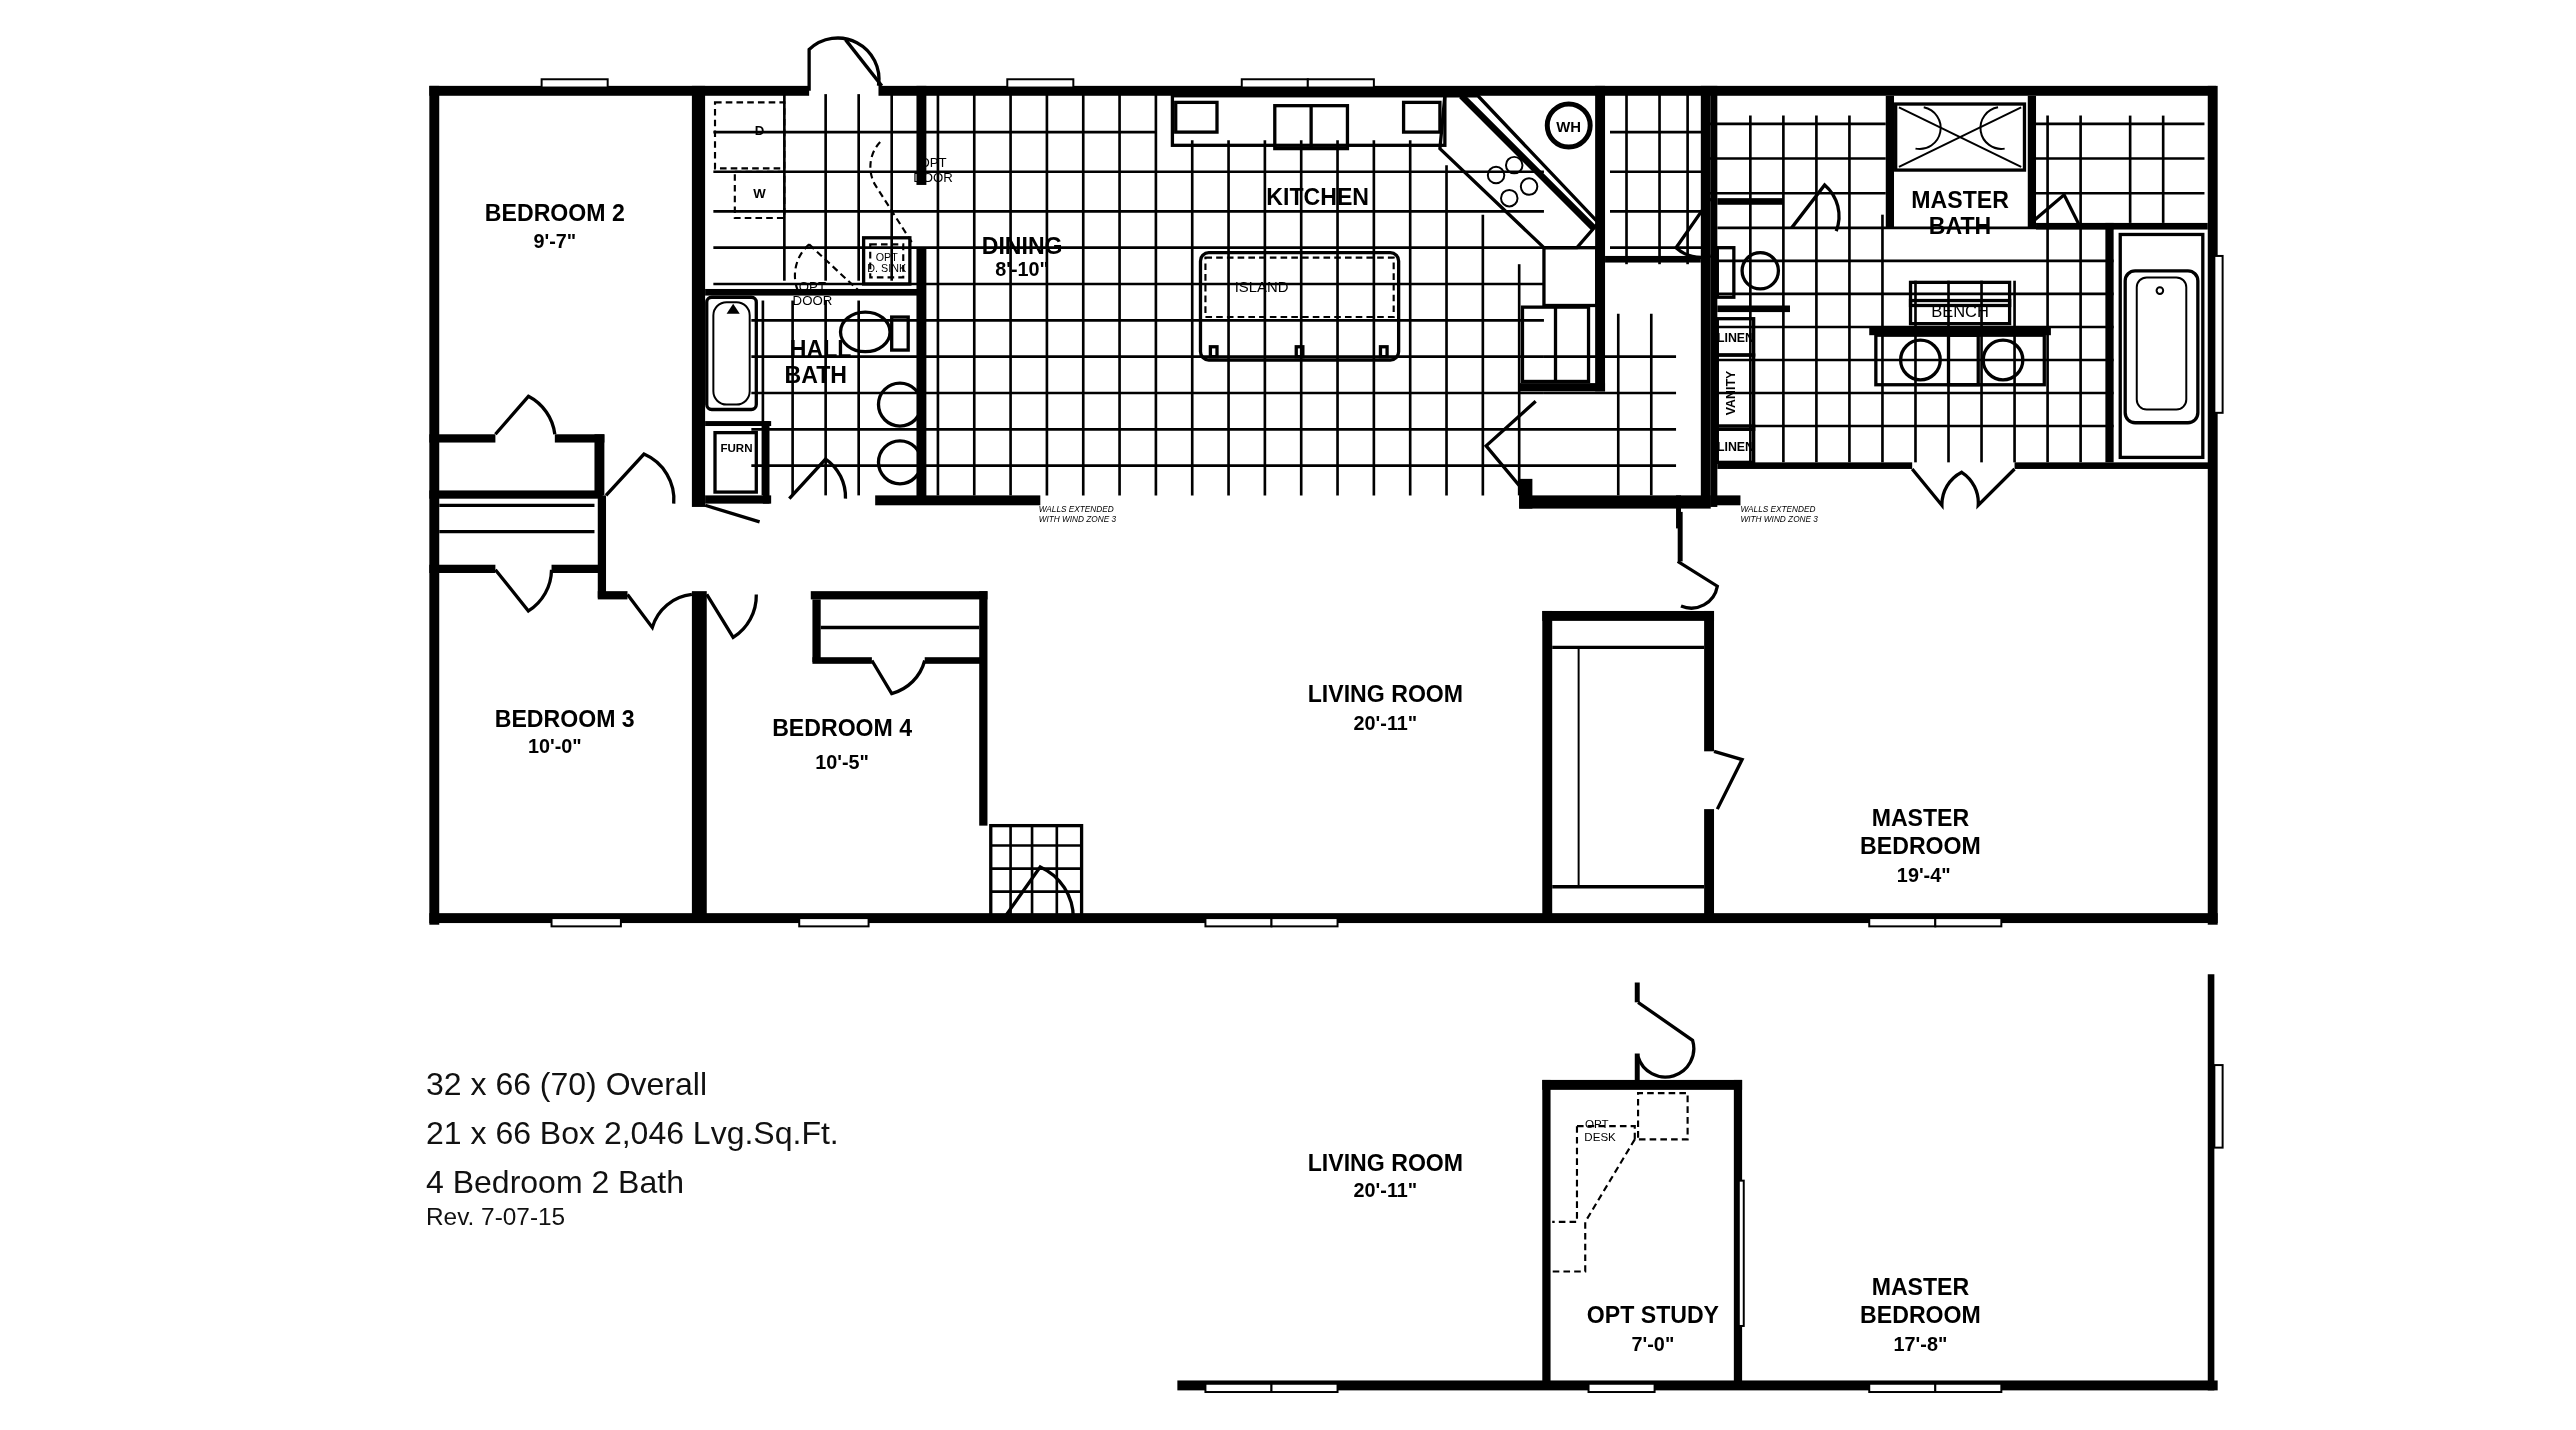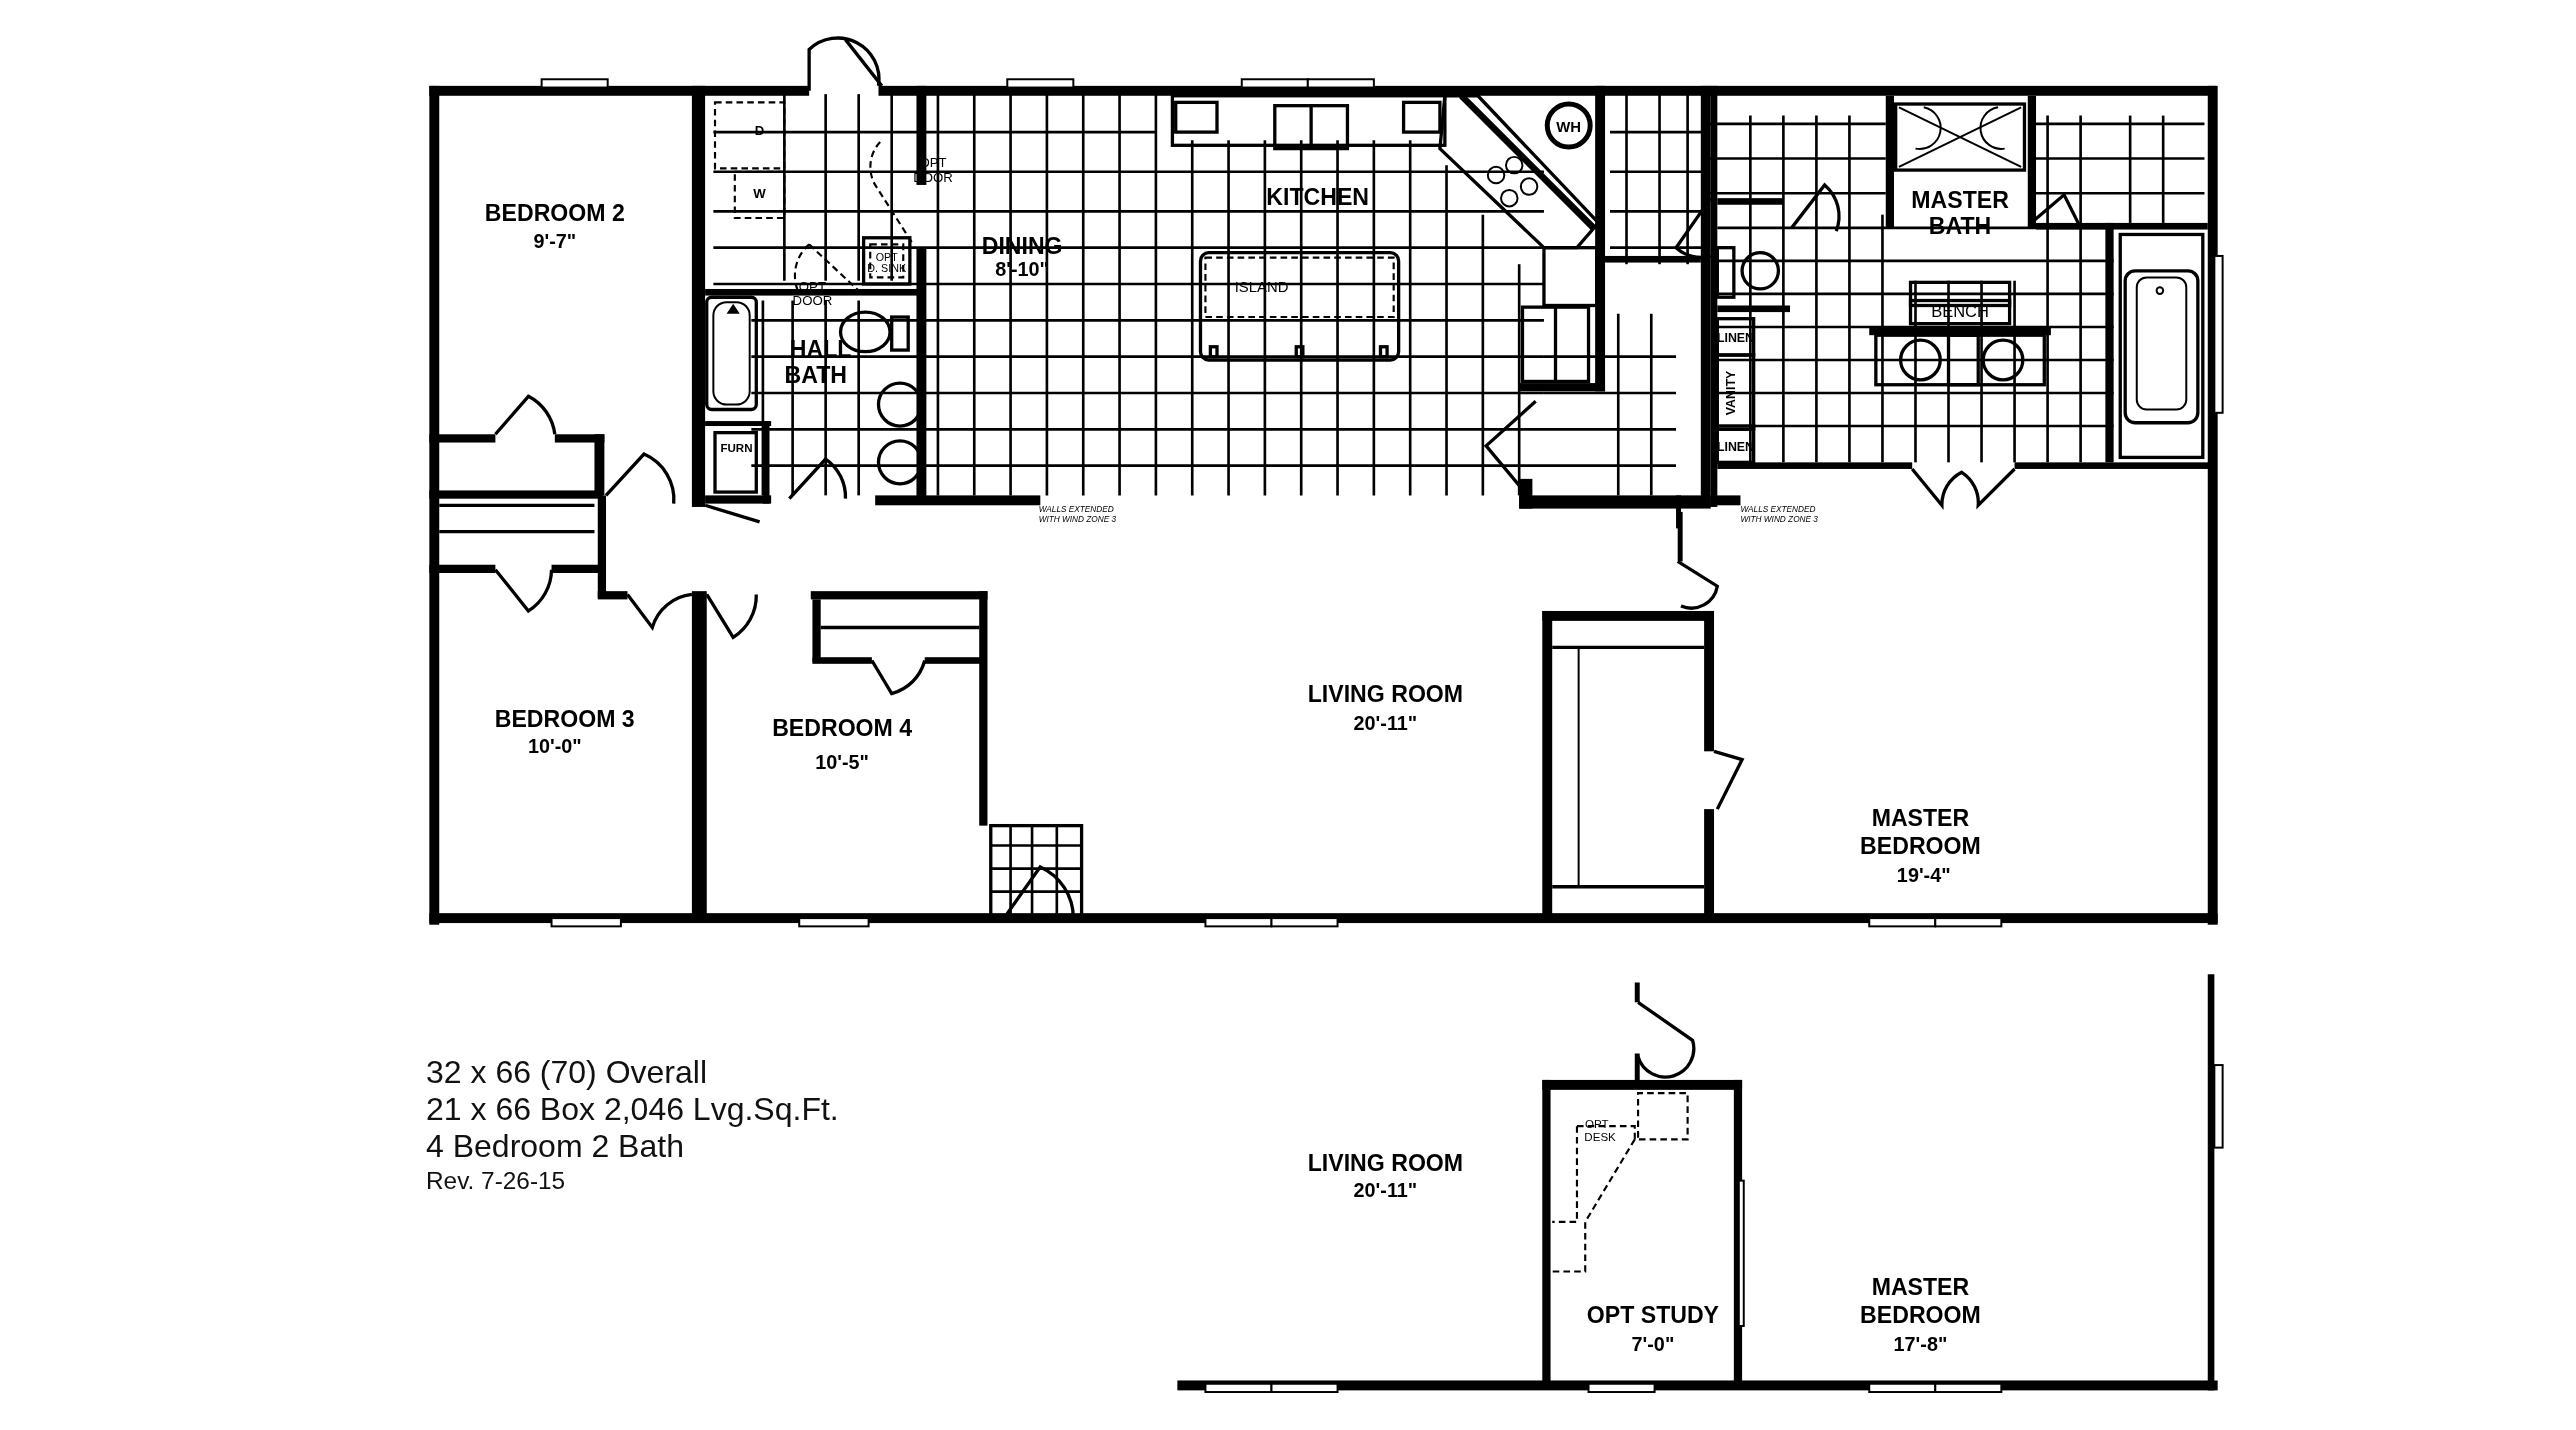--- a/index.html
+++ b/index.html
@@ -12,21 +12,21 @@
   .grid line { stroke: #000; stroke-width: 1.6; }
   .dash { stroke: #000; stroke-width: 1.3; fill: none; stroke-dasharray: 4 2.5; }
   .win { fill: #fff; stroke: #000; stroke-width: 1.2; }
   .lbl { font-family: "Liberation Sans", sans-serif; font-weight: bold; font-size: 14px; fill: #000; text-anchor: middle; }
   .lbl-sm { font-family: "Liberation Sans", sans-serif; font-size: 8px; fill: #000; text-anchor: middle; }
   .lbl-xs { font-family: "Liberation Sans", sans-serif; font-size: 5px; font-style: italic; fill: #000; }
   .lbl-fix { font-family: "Liberation Sans", sans-serif; font-weight: bold; font-size: 8px; fill: #000; text-anchor: middle; }
   .title-block { position: absolute; left: 426px; top: 1054px; font-family: "Liberation Sans", sans-serif; color: #111; }
   .title-name { font-family: "DejaVu Serif", serif; font-weight: bold; font-size: 52px; letter-spacing: 0.8px; transform: scaleY(1.05); display: inline-block; }
   .title-num { font-family: "Liberation Sans", sans-serif; font-size: 49px; margin-left: 29px; display: inline-block; }
-  .spec { font-size: 32px; line-height: 37px; }
+  .spec { font-size: 32px; line-height: 37px; margin-top: 12px; }
   .rev { font-size: 24.4px; line-height: 32px; }
 </style>
 </head>
 <body>
 
 <svg id="plan" viewBox="0 0 1560 866" xmlns="http://www.w3.org/2000/svg">
 
   <g class="grid">
 
     <line x1="475" y1="57" x2="475" y2="170"></line>
@@ -405,15 +405,15 @@
     <text class="lbl" x="1163" y="784">MASTER</text>
     <text class="lbl" x="1163" y="801">BEDROOM</text>
     <text class="lbl" x="1163" y="818" style="font-size:12px">17'-8"</text>
   </g>
 </svg>
 
 <div class="title-block">
   <div class="spec">32 x 66 (70) Overall</div>
   <div class="spec">21 x 66 Box  2,046 Lvg.Sq.Ft.</div>
   <div class="spec">4 Bedroom  2 Bath</div>
-  <div class="rev">Rev. 7-26-15</div>
+  <div class="rev">Rev. 7-07-15</div>
 </div>
 
 
 </body></html>

